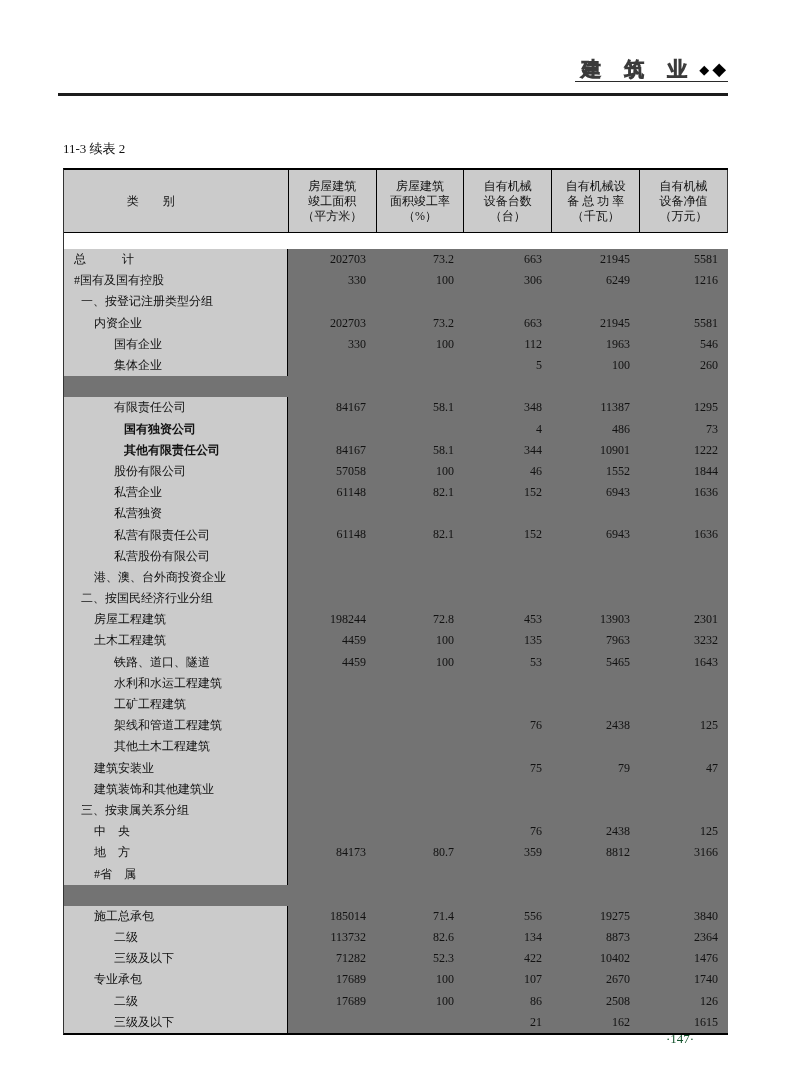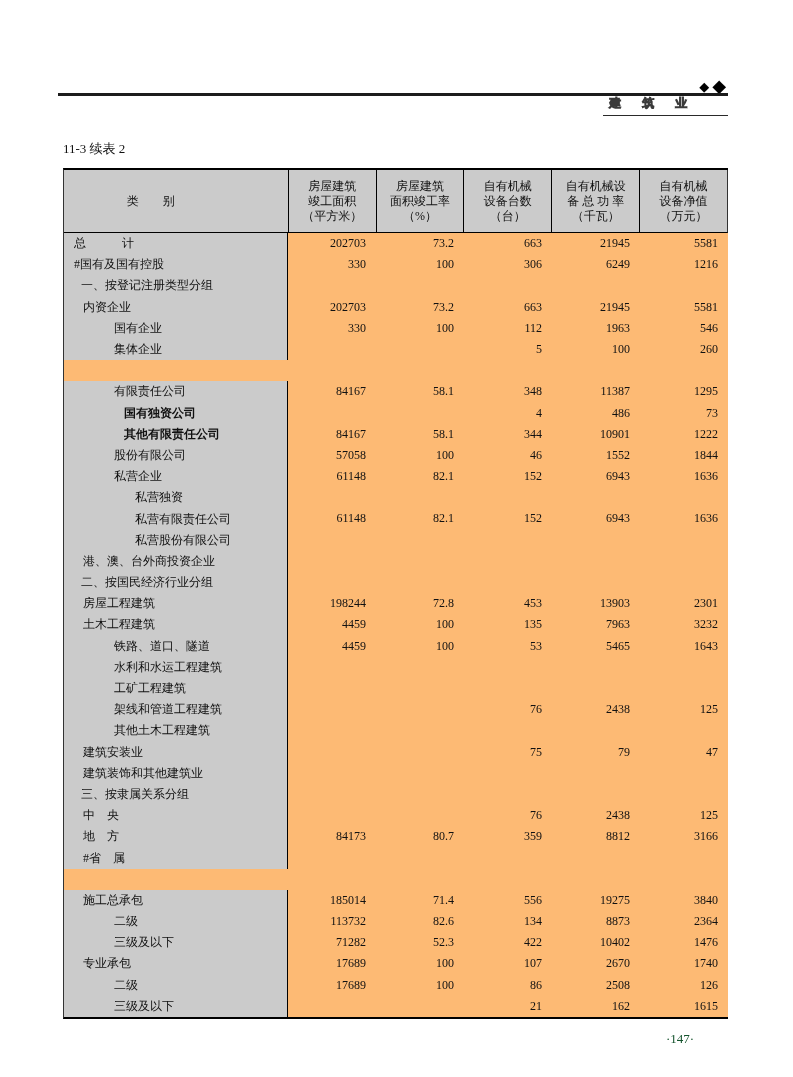--- a/index.html
+++ b/index.html
@@ -19,28 +19,27 @@
     position: absolute;
     top: 60px;
     right: 65px;
     display: inline-flex;
     align-items: center;
     gap: 3px;
     border-bottom: 1px solid #2a2a2a;
     padding: 0 2px 3px 6px;
   }
   .running-head .sect {
-    font-size: 12px;
+    font-size: 20px;
     font-weight: bold;
     letter-spacing: 9px;
     color: #ec4899;
     -webkit-text-stroke: 0.8px #3a3a3a;
     -webkit-text-fill-color: #f4f4f4;
     line-height: 18px;
-    margin-top: 34px;
   }
   .diamond-s { font-size: 13px; color: #000; line-height: 13px; }
   .diamond-l { font-size: 18px; color: #000; line-height: 18px; }
   .top-rule {
     position: absolute;
     left: 58px;
     top: 93px;
     width: 670px;
     height: 3px;
     background: #1c1c1c;
@@ -78,45 +77,45 @@
     align-items: center;
     justify-content: center;
     text-align: center;
     white-space: pre-line;
     line-height: 15px;
     color: #111;
   }
   .th.c0 { width: 224px; padding-right: 50px; }
   .th.cn { width: 88px; border-left: 1px solid #000; }
 
-  .tbody { background: #fdba74; }
+  .tbody { background: #737373; margin-top: 16px; }
   .tr { display: flex; height: 21.19px; }
   .td-label {
     width: 224px;
     background: #cbcbcb;
     border-right: 1px solid #000;
     display: flex;
     align-items: center;
     color: #111;
     white-space: pre;
     overflow: hidden;
   }
   .td-val {
     width: 88px;
     text-align: right;
     padding-right: 10px;
     line-height: 21.19px;
     color: #111;
   }
   .ind0 { padding-left: 17px; }
   .ind1 { padding-left: 10px; }
-  .ind2 { padding-left: 19px; }
+  .ind2 { padding-left: 30px; }
   .ind3 { padding-left: 50px; }
   .ind4 { padding-left: 60px; font-weight: bold; }
-  .ind5 { padding-left: 71px; }
+  .ind5 { padding-left: 50px; }
 
   
   .folio {
     position: absolute;
     left: 648px;
     top: 1031px;
     width: 64px;
     text-align: center;
     font-size: 13px;
     color: #14532d;

